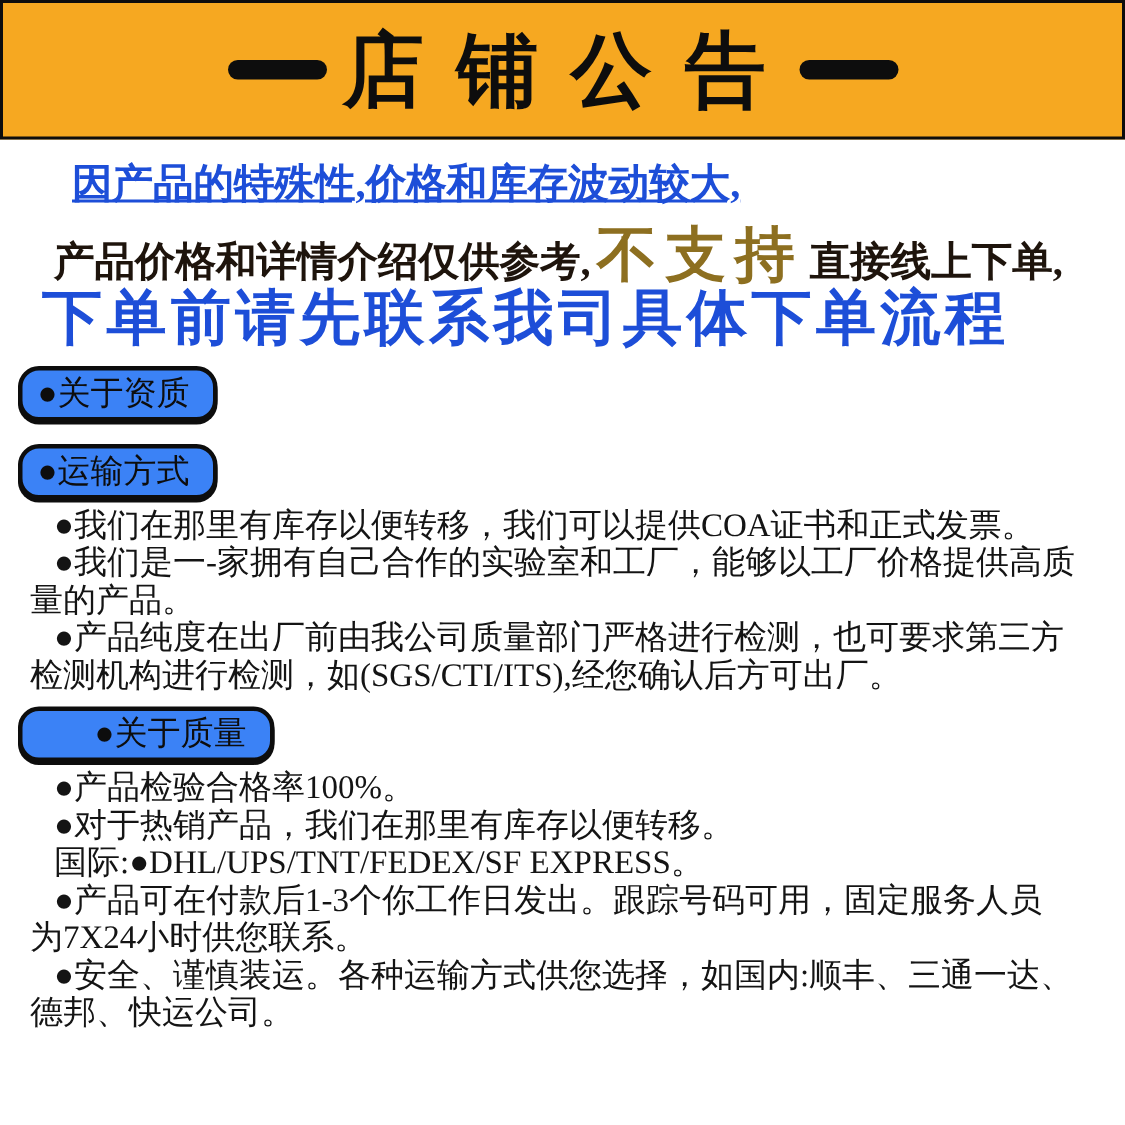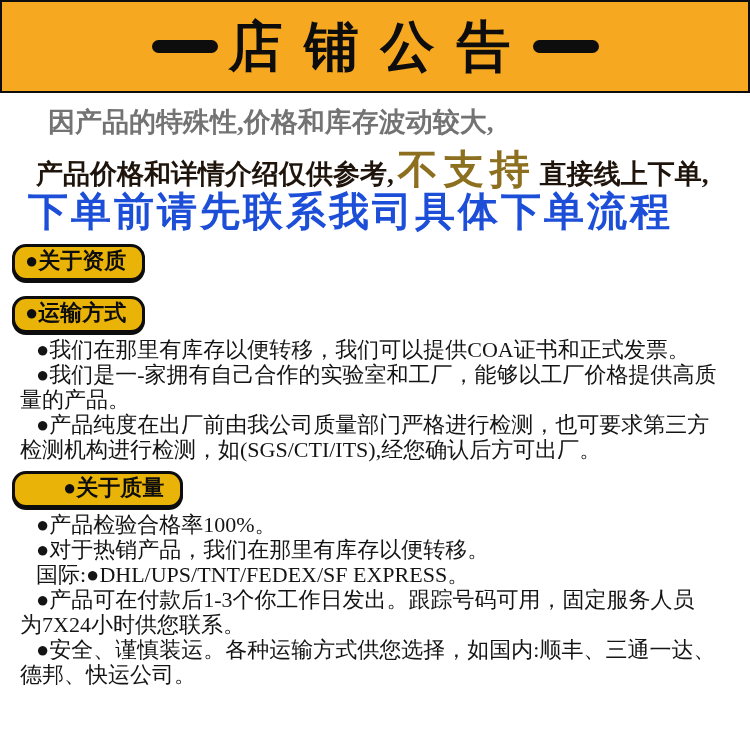--- a/index.html
+++ b/index.html
@@ -13,39 +13,39 @@
     background:#F6A821;border:2px solid #0d0d0d;
     display:flex;align-items:center;justify-content:center;
   }
   .dash{width:66px;height:13px;background:#0d0d0d;border-radius:8px;flex:0 0 auto;}
   .title{
     margin:0;font-size:54px;font-weight:bold;color:#0d0d0d;
     letter-spacing:22px;text-indent:11px;white-space:nowrap;line-height:1;
   }
   
   .intro-line1{
-    margin:12px 0 0 48px;font-size:27px;font-weight:bold;color:#737373;
-    line-height:34px;white-space:nowrap;
+    margin:12px 0 0 48px;font-size:27px;font-weight:bold;color:#1d4ed8;
+    line-height:34px;white-space:nowrap;text-decoration:underline;
   }
   .intro-line2{
     margin:6px 0 0 36px;display:flex;align-items:baseline;
     font-size:27px;font-weight:bold;color:#1E140C;line-height:50px;white-space:nowrap;
   }
   .intro-em{font-size:40px;color:#8D6F20;letter-spacing:6px;margin:0 4px;}
   .intro-line3{
     margin:-10px 0 0 28px;font-size:40px;font-weight:bold;color:#1d4ed8;
     line-height:46px;letter-spacing:3px;white-space:nowrap;
   }
   
   .badge{
-    display:inline-flex;align-items:flex-end;box-sizing:border-box;
+    display:inline-flex;align-items:flex-start;box-sizing:border-box;
     height:37px;margin-left:12px;padding:0 16px 2px 10px;
-    background:#eab308;border:3px solid #0d0d0d;border-radius:14px;
+    background:#3b82f6;border:3px solid #0d0d0d;border-radius:14px;
     box-shadow:0 2px 0 #0d0d0d;
-    font-size:22px;font-weight:bold;color:#0d0d0d;white-space:nowrap;
+    font-size:22px;font-weight:normal;color:#0d0d0d;white-space:nowrap;
   }
   .badge-1{margin-top:9px;}
   .badge-2{margin-top:15px;}
   .badge-3{margin-top:9px;padding-left:48px;}
   
   .lines{margin-top:4px;}
   .ln{
     font-size:22px;line-height:25px;color:#141414;
     white-space:nowrap;font-weight:500;
   }

